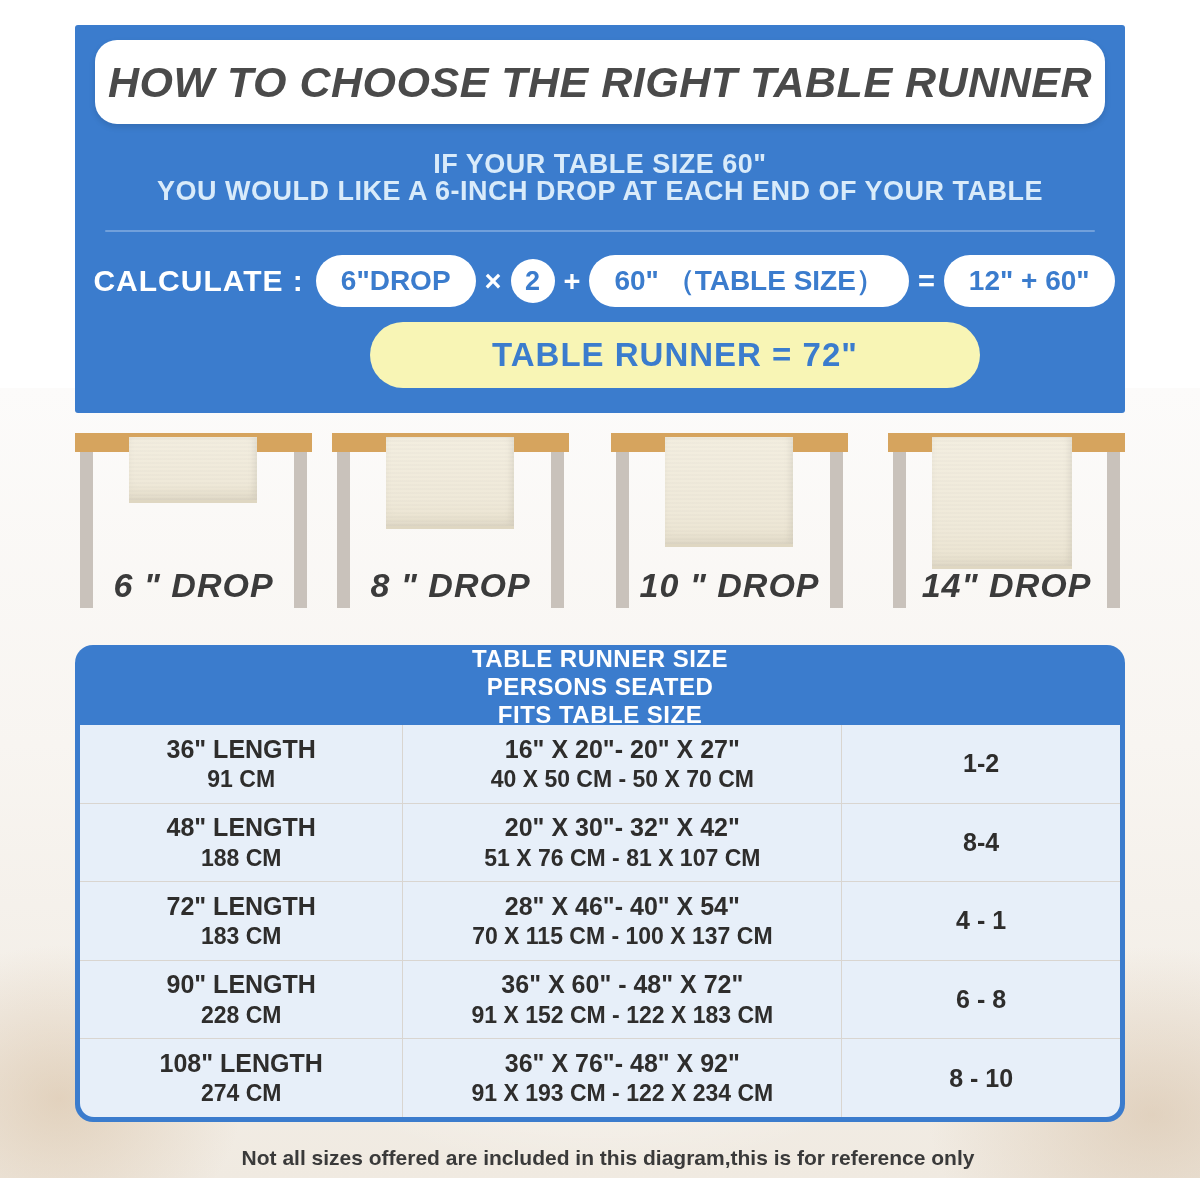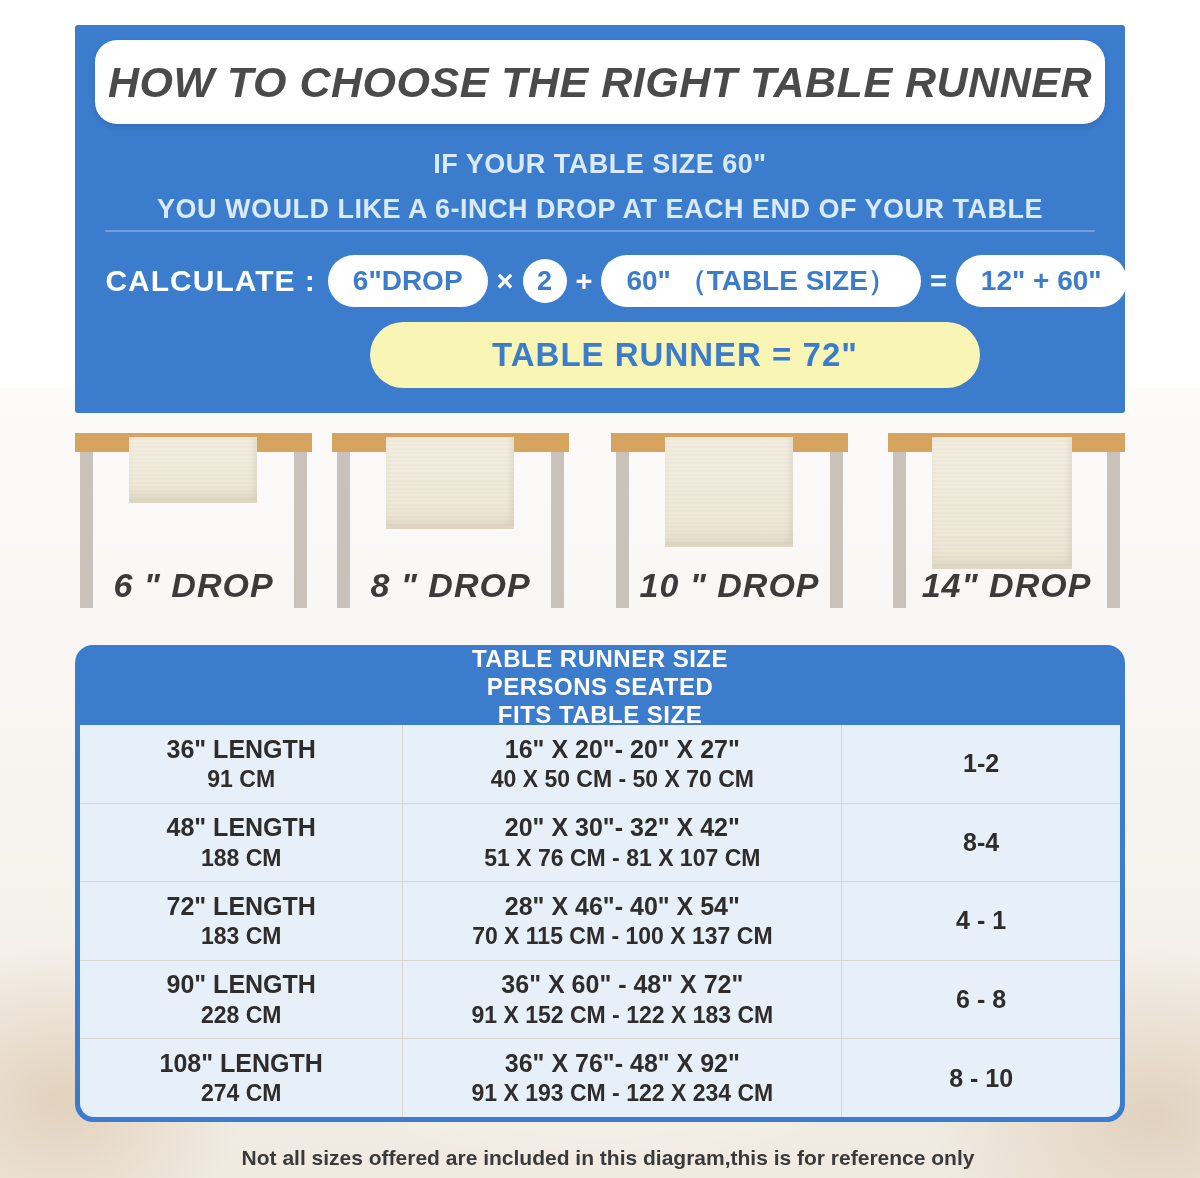--- a/index.html
+++ b/index.html
@@ -56,31 +56,31 @@
   .sub {
     position: absolute; left: 0;
     width: 100%;
     margin: 0;
     text-align: center;
     color: #D9EBFA;
     font-weight: bold;
     letter-spacing: .5px;
   }
   .sub1 { top: 124px; font-size: 27px; }
-  .sub2 { top: 169px; font-size: 27px; }
+  .sub2 { top: 151px; font-size: 27px; }
   .hero-divider {
     position: absolute;
     left: 30px; right: 30px; top: 205px;
     height: 2px;
     background: rgba(255,255,255,.28);
     border-radius: 1px;
   }
   .calc-row {
     position: absolute;
-    left: 16px; top: 230px;
+    left: 4px; top: 230px;
     width: 100%;
     display: flex; align-items: center; justify-content: center;
     gap: 9px;
   }
   .calc-label {
     color: #ffffff;
     font-size: 30px;
     font-weight: bold;
     letter-spacing: 1px;
     margin-right: 3px;

